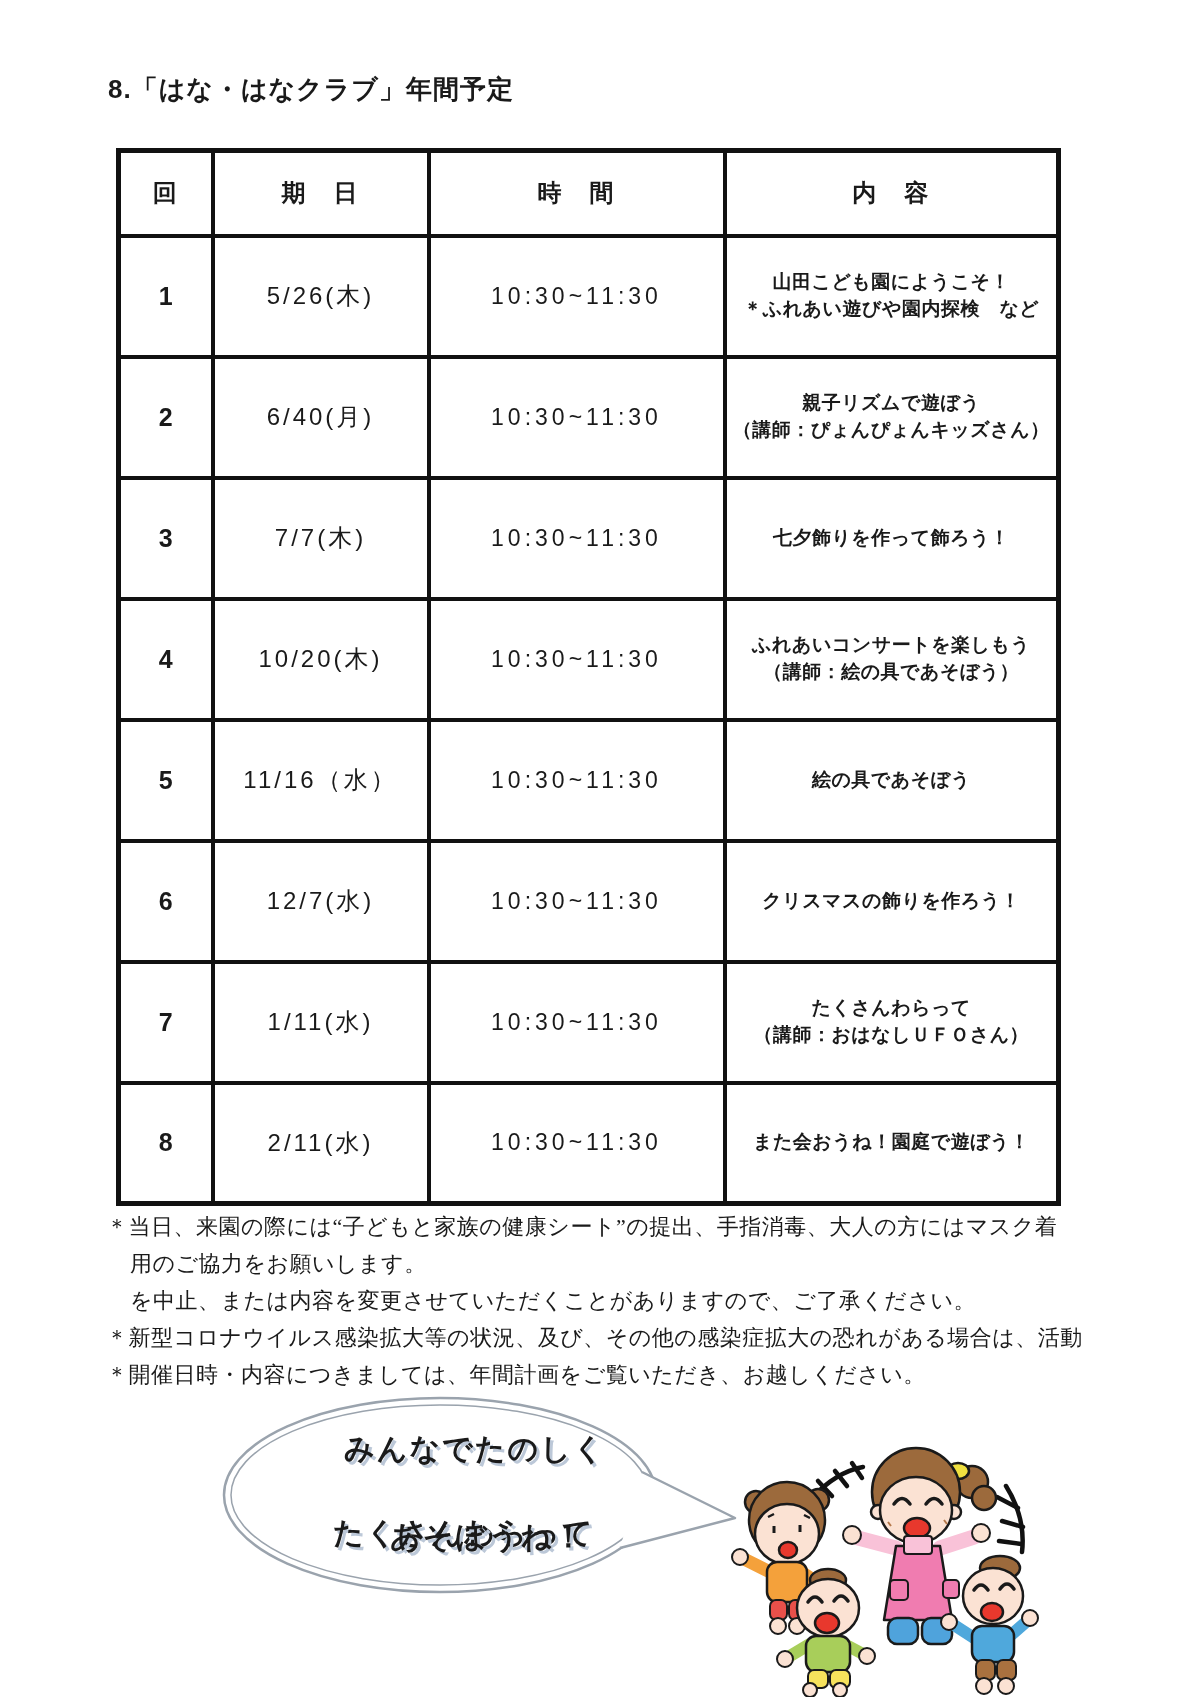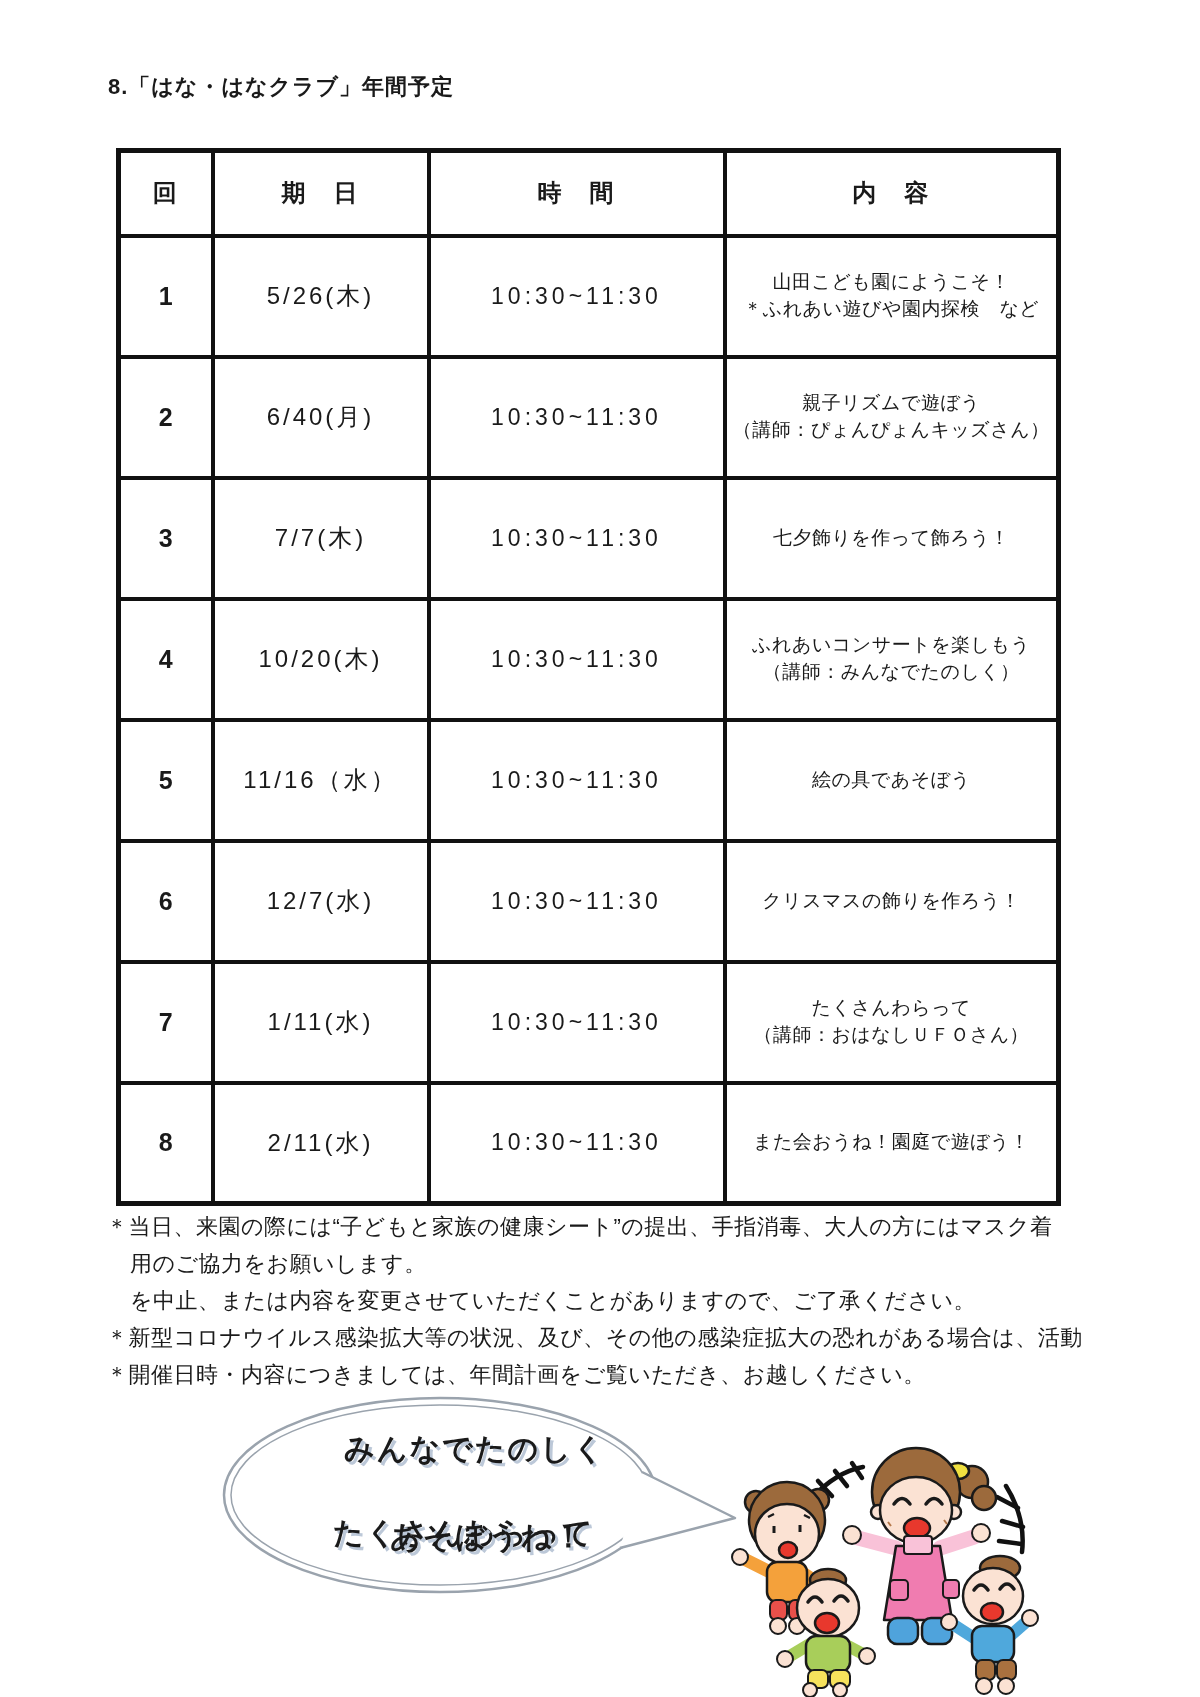--- a/index.html
+++ b/index.html
@@ -13,21 +13,21 @@
     position: relative;
     width: 1200px;
     height: 1697px;
     background: #ffffff;
     overflow: hidden;
   }
   .doc-title {
     position: absolute;
     left: 108px;
     top: 72px;
-    font-size: 22px;
+    font-size: 26px;
     font-weight: bold;
     letter-spacing: 1px;
     white-space: nowrap;
   }
   table.schedule {
     position: absolute;
     left: 116px;
     top: 148px;
     width: 940px;
     border-collapse: collapse;
@@ -66,38 +66,40 @@
     letter-spacing: 4px;
     white-space: nowrap;
   }
   td.cell-content { font-size: 19px; }
   .content-wrap {
     display: flex;
     flex-direction: column;
     align-items: center;
     justify-content: center;
     gap: 4px;
+    font-weight: bold;
   }
   .content-line {
     line-height: 1.2;
     letter-spacing: 0.5px;
     white-space: nowrap;
   }
   .content-line:empty { display: none; }
   .notes {
     position: absolute;
     left: 106px;
     top: 1208px;
     width: 1010px;
   }
   .note-line {
     font-size: 22px;
     line-height: 37px;
     letter-spacing: 0.5px;
     white-space: nowrap;
+    font-family: Liberation Serif, serif;
   }
   .note-line.indent { padding-left: 24px; }
   .bubble-svg {
     position: absolute;
     left: 200px;
     top: 1390px;
     width: 560px;
     height: 220px;
   }
   .bubble-text {
@@ -175,21 +177,21 @@
           </div>
         </td>
       </tr>
       <tr>
         <td class="cell-no">4</td>
         <td class="cell-date">10/20(木)</td>
         <td class="cell-time">10:30~11:30</td>
         <td class="cell-content">
           <div class="content-wrap">
             <div class="content-line">ふれあいコンサートを楽しもう</div>
-            <div class="content-line">（講師：みんなでたのしく）</div>
+            <div class="content-line">（講師：絵の具であそぼう）</div>
           </div>
         </td>
       </tr>
       <tr>
         <td class="cell-no">5</td>
         <td class="cell-date">11/16（水）</td>
         <td class="cell-time">10:30~11:30</td>
         <td class="cell-content">
           <div class="content-wrap">
             <div class="content-line">絵の具であそぼう</div>

